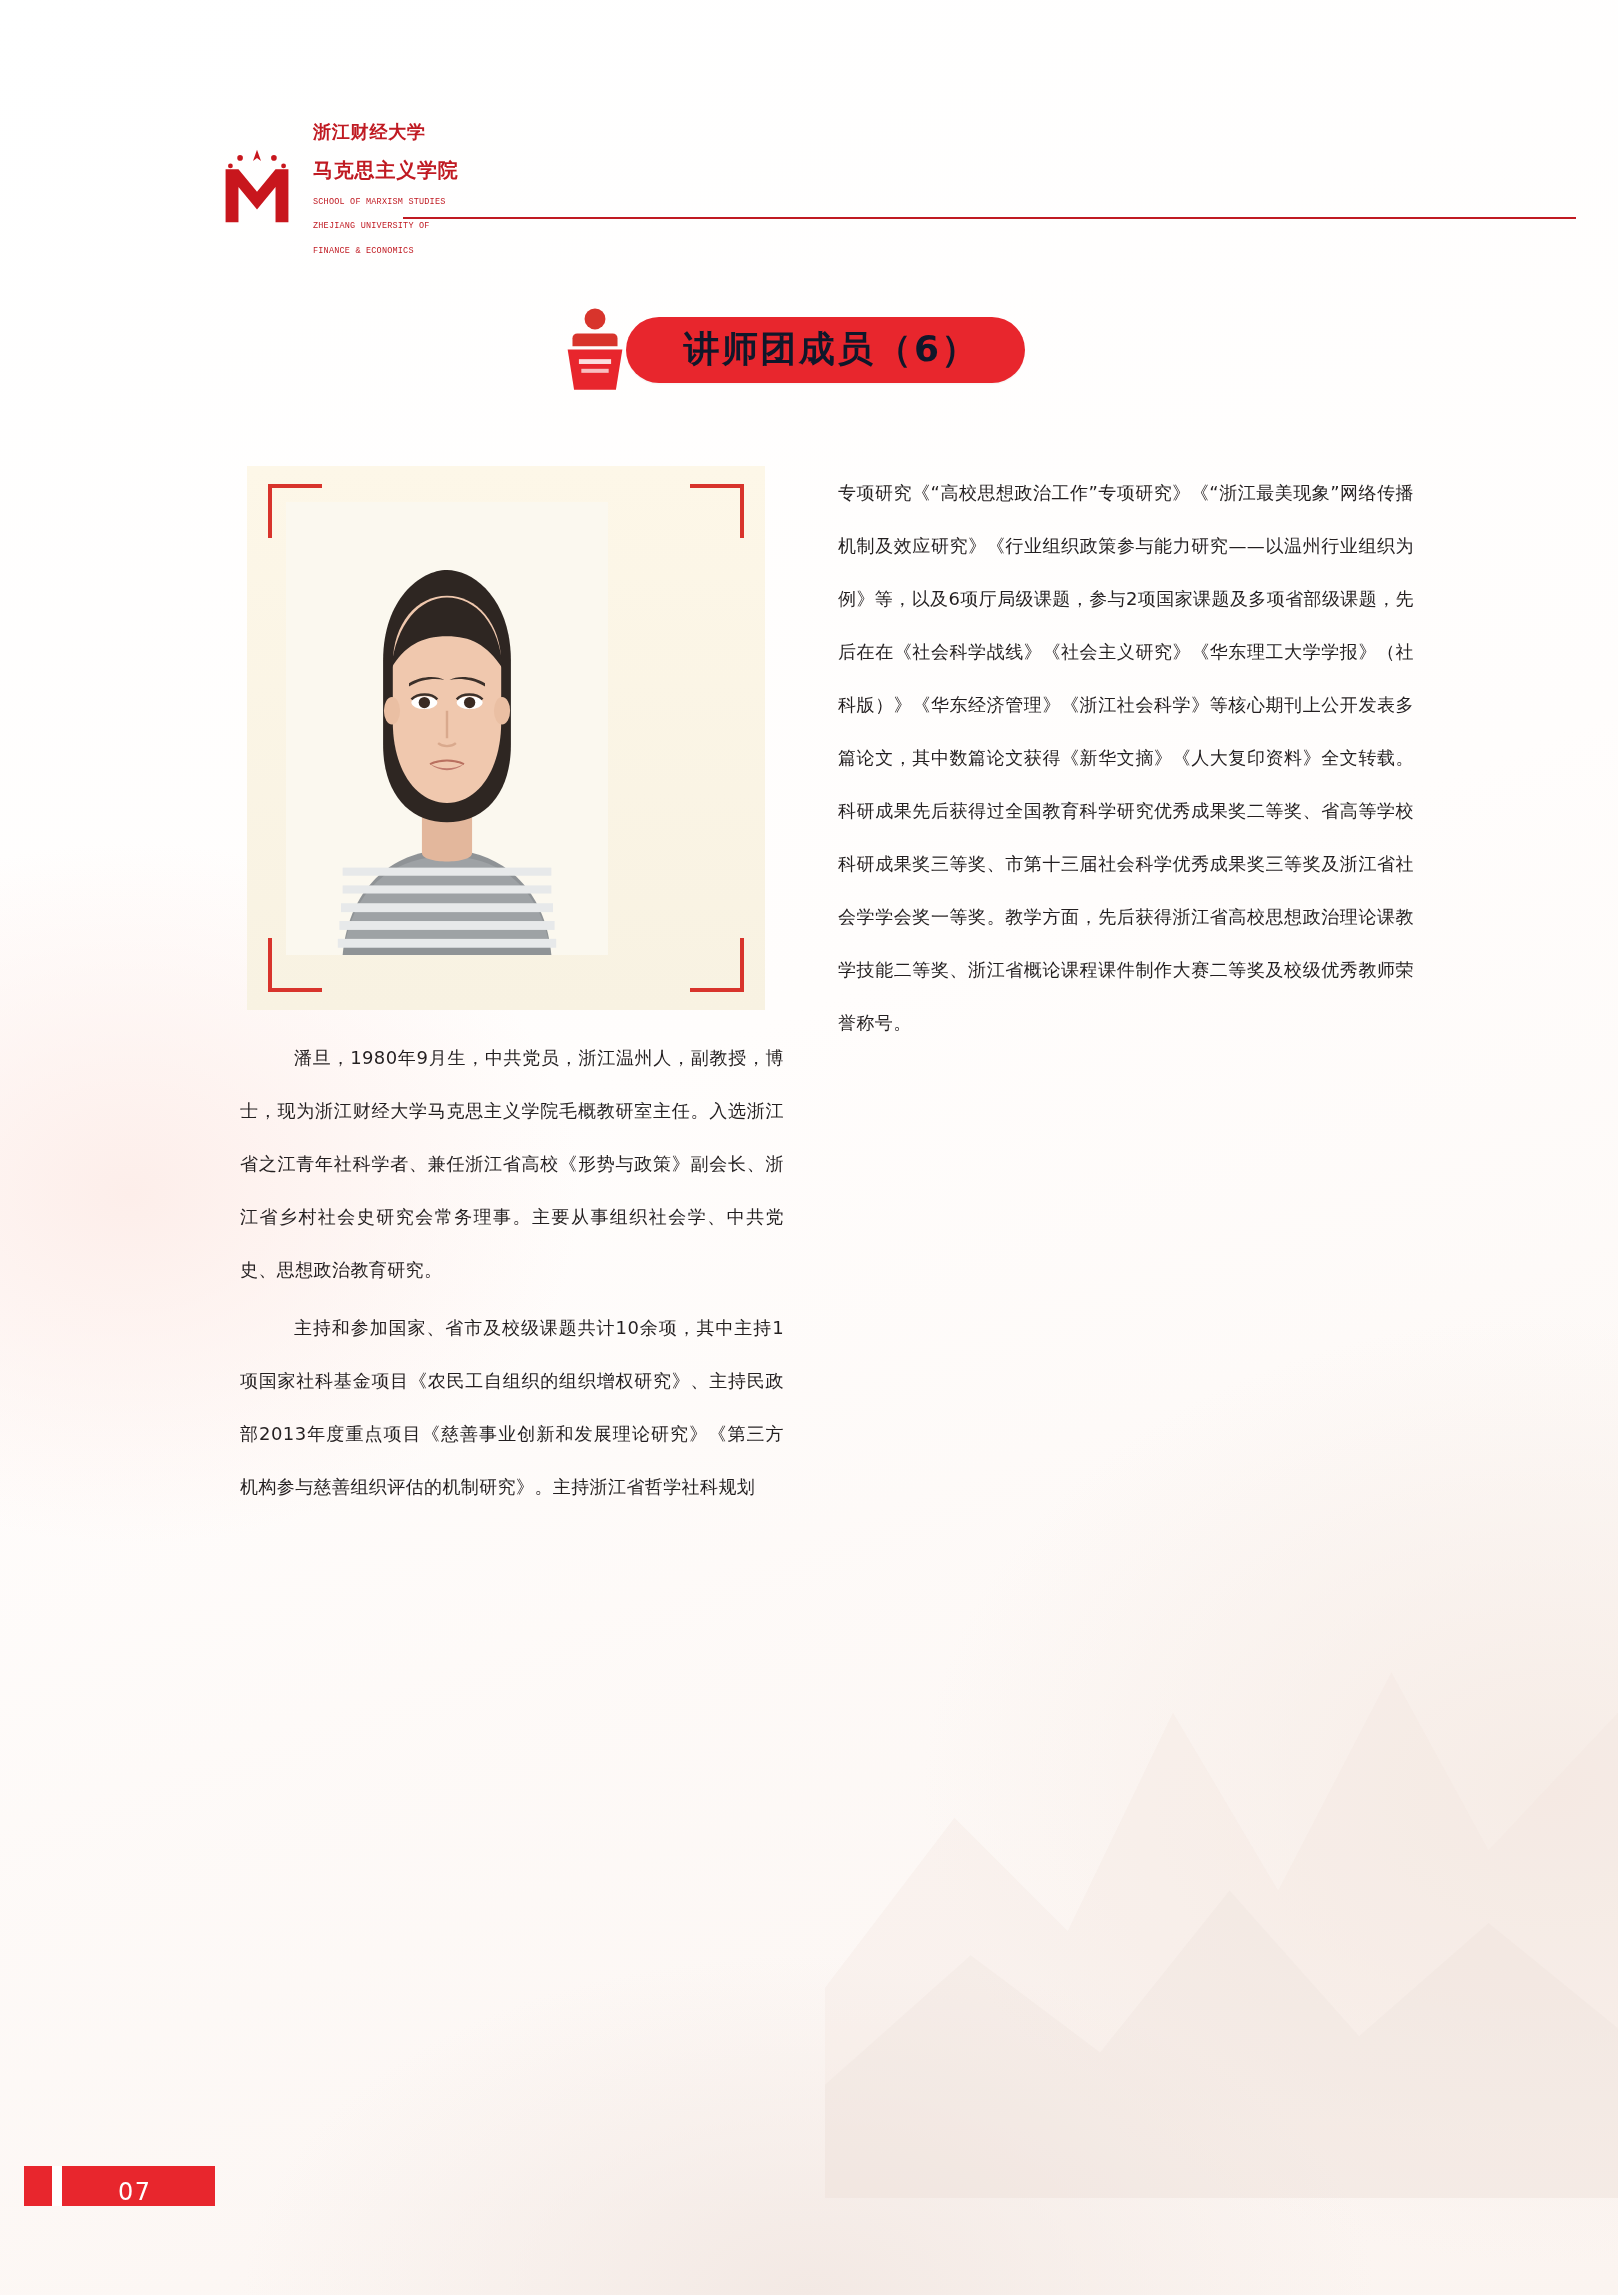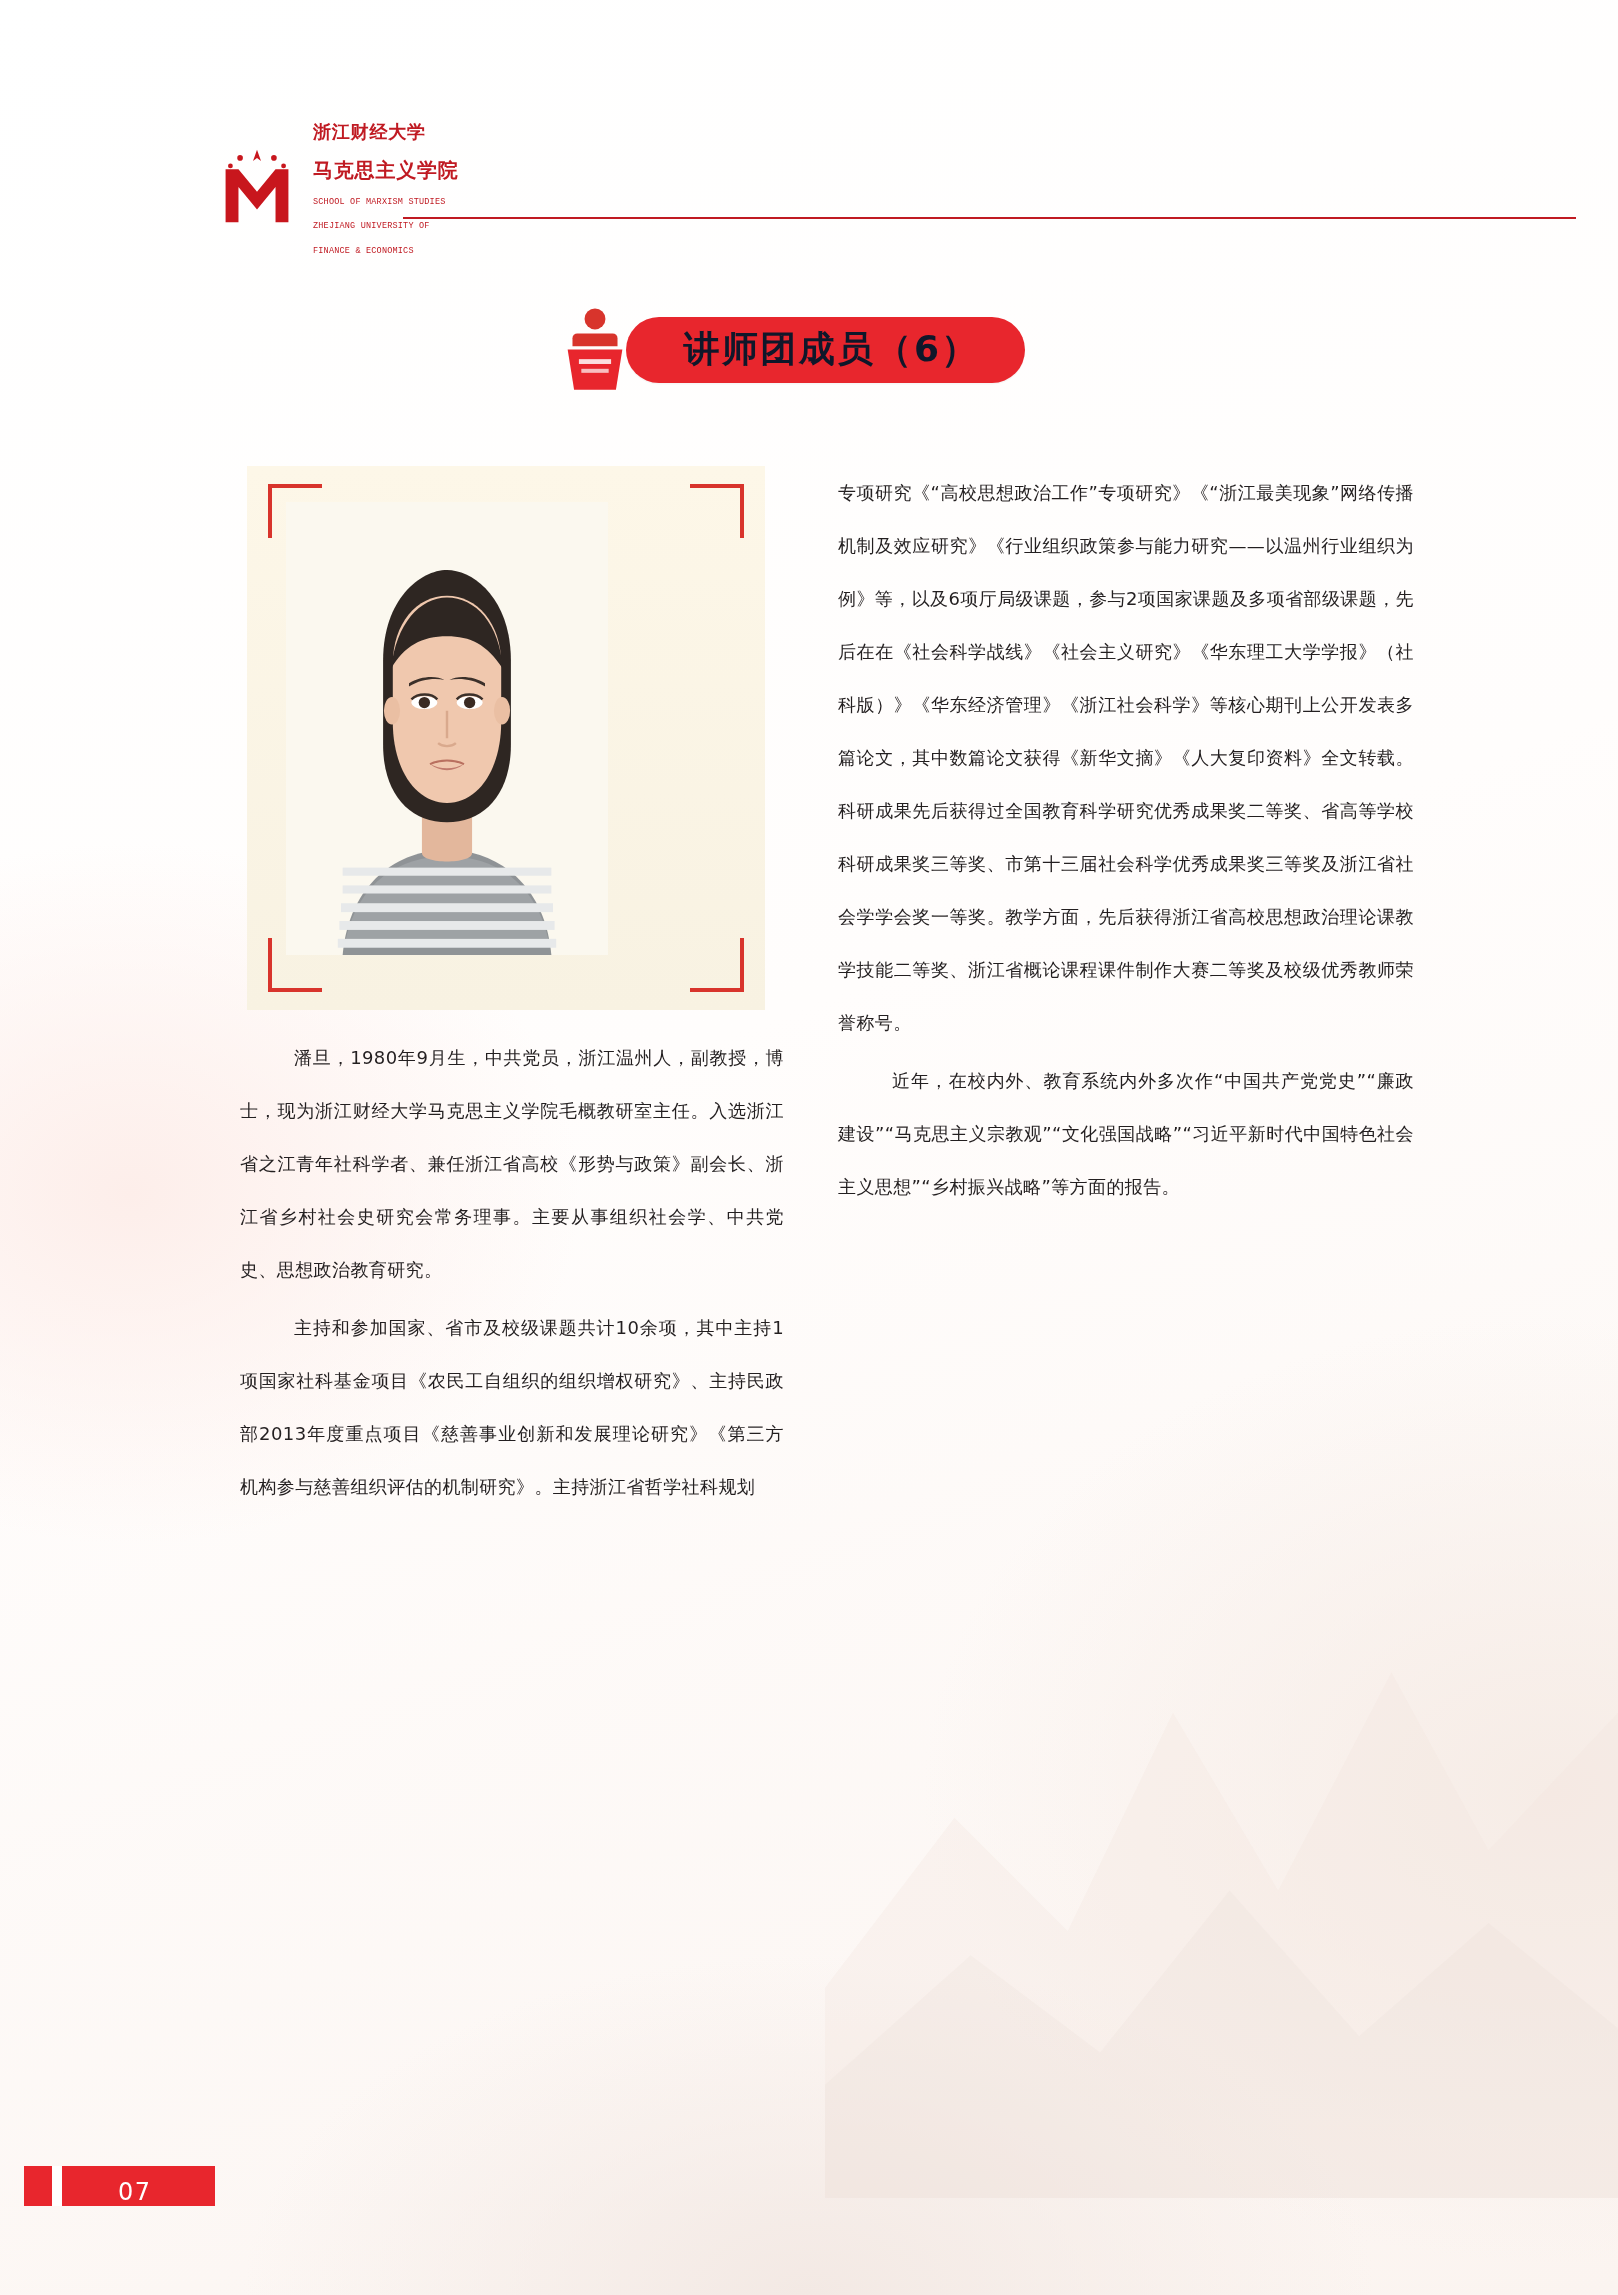--- a/index.html
+++ b/index.html
@@ -326,21 +326,20 @@
 
     <div class="body-text">
       <p>潘旦，1980年9月生，中共党员，浙江温州人，副教授，博士，现为浙江财经大学马克思主义学院毛概教研室主任。入选浙江省之江青年社科学者、兼任浙江省高校《形势与政策》副会长、浙江省乡村社会史研究会常务理事。主要从事组织社会学、中共党史、思想政治教育研究。</p>
       <p>主持和参加国家、省市及校级课题共计10余项，其中主持1项国家社科基金项目《农民工自组织的组织增权研究》、主持民政部2013年度重点项目《慈善事业创新和发展理论研究》《第三方机构参与慈善组织评估的机制研究》。主持浙江省哲学社科规划</p>
     </div>
   </div>
 
   <div class="col-right">
     <div class="body-text">
       <p class="noindent">专项研究《“高校思想政治工作”专项研究》《“浙江最美现象”网络传播机制及效应研究》《行业组织政策参与能力研究——以温州行业组织为例》等，以及6项厅局级课题，参与2项国家课题及多项省部级课题，先后在在《社会科学战线》《社会主义研究》《华东理工大学学报》（社科版）》《华东经济管理》《浙江社会科学》等核心期刊上公开发表多篇论文，其中数篇论文获得《新华文摘》《人大复印资料》全文转载。科研成果先后获得过全国教育科学研究优秀成果奖二等奖、省高等学校科研成果奖三等奖、市第十三届社会科学优秀成果奖三等奖及浙江省社会学学会奖一等奖。教学方面，先后获得浙江省高校思想政治理论课教学技能二等奖、浙江省概论课程课件制作大赛二等奖及校级优秀教师荣誉称号。</p>
-      <p>近年，在校内外、教育系统内外多次作“中国共产党党史”“廉政建设”“马克思主义宗教观”“文化强国战略”“习近平新时代中国特色社会主义思想”“乡村振兴战略”等方面的报告。</p>
     </div>
   </div>
 
   <div class="footer-bar">
     <span class="pg">07</span>
   </div>
   <div class="footer-notch"></div>
 
 </div>
 

